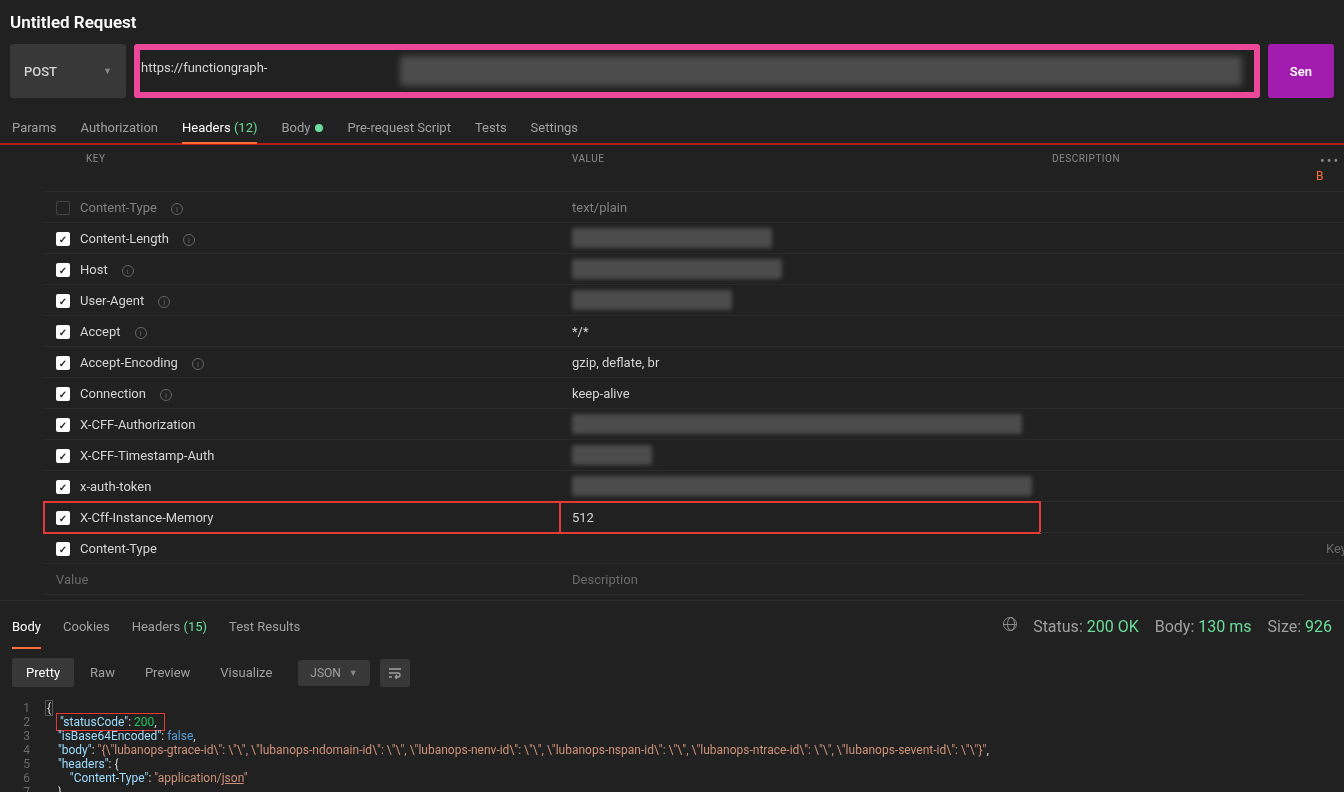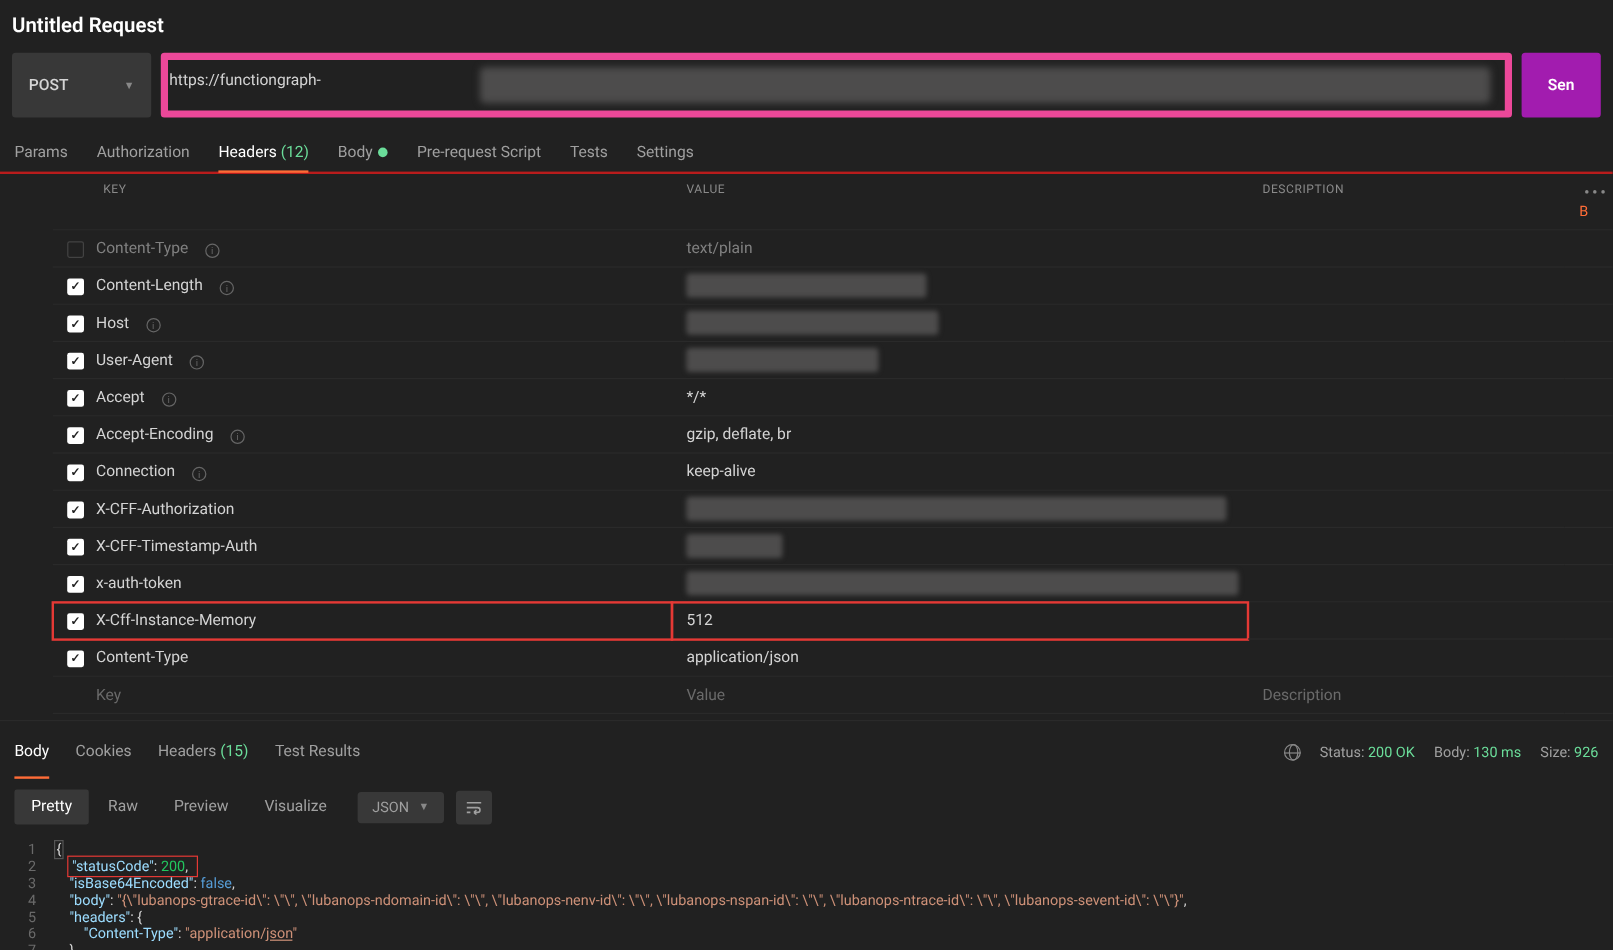--- a/index.html
+++ b/index.html
@@ -24,21 +24,21 @@
 .cb { width:14px; height:14px; background:#fff; border-radius:2px; display:flex; align-items:center; justify-content:center; color:#212121; font-size:10px; font-weight:bold; }
 .cb.off { background:transparent; border:1px solid #666; }
 .info { width:12px; height:12px; border:1px solid #666; border-radius:50%; font-size:8px; display:flex; align-items:center; justify-content:center; color:#666; margin-left:4px; }
 .mask { position:relative; }
 .mask::before { content:""; position:absolute; left:12px; top:5px; bottom:5px; background:#4d4c4c; border-radius:3px; filter:blur(2px); }
 .m1::before{width:200px;} .m2::before{width:210px;} .m3::before{width:160px;} .m4::before{width:450px;} .m5::before{width:80px;} .m6::before{width:460px;}
 .hl { outline:2px solid #e53935; outline-offset:-1px; }
 .ph { color:#6a6a6a; }
 .respbar { display:flex; align-items:center; gap:22px; padding:10px 12px 6px; border-top:1px solid #2a2a2a; margin-top:5px; }
 .respbar .tab.act::after { bottom:-7px; }
-.rinfo { margin-left:auto; display:flex; gap:16px; font-size:12px; color:#a0a0a0; }
+.rinfo { margin-left:auto; display:flex; gap:16px; font-size:16px; color:#a0a0a0; }
 .gr { color:#6bdd9a; }
 .vbar { display:flex; gap:2px; padding:10px 12px; align-items:center; }
 .vbtn { padding:7px 14px; color:#a0a0a0; border-radius:2px; font-size:13px; }
 .vbtn.act { background:#383838; color:#fff; }
 .fmt { background:#383838; padding:6px 12px; border-radius:3px; font-size:12px; color:#a0a0a0; display:flex; align-items:center; gap:8px; margin-left:10px; }
 .wrapb { background:#383838; width:30px; height:28px; border-radius:3px; margin-left:8px; display:flex; align-items:center; justify-content:center; }
 .code { font-family:Consolas,Monaco,monospace; font-size:12px; padding:4px 0; }
 .ln { display:flex; }
 .num { width:46px; text-align:right; padding-right:16px; color:#6a6a6a; user-select:none; }
 .txt { white-space:pre; color:#d4d4d4; }
@@ -161,21 +161,20 @@
       <span class="cb">✓</span>
       <span>X-Cff-Instance-Memory</span>
     </div>
     <div class="cell hl">512</div>
     <div class="cell"></div>
     <div class="cell"></div>
     <div class="cell kcell">
       <span class="cb">✓</span>
       <span>Content-Type</span>
     </div>
-    <div class="cell">application/json</div>
     <div class="cell"></div>
     <div class="cell"></div>
 
   <div class="cell kcell">
       <span style="width:14px"></span>
       <span class="ph">Key</span>
     </div>
   <div class="cell">
       <span class="ph">Value</span>
     </div>

